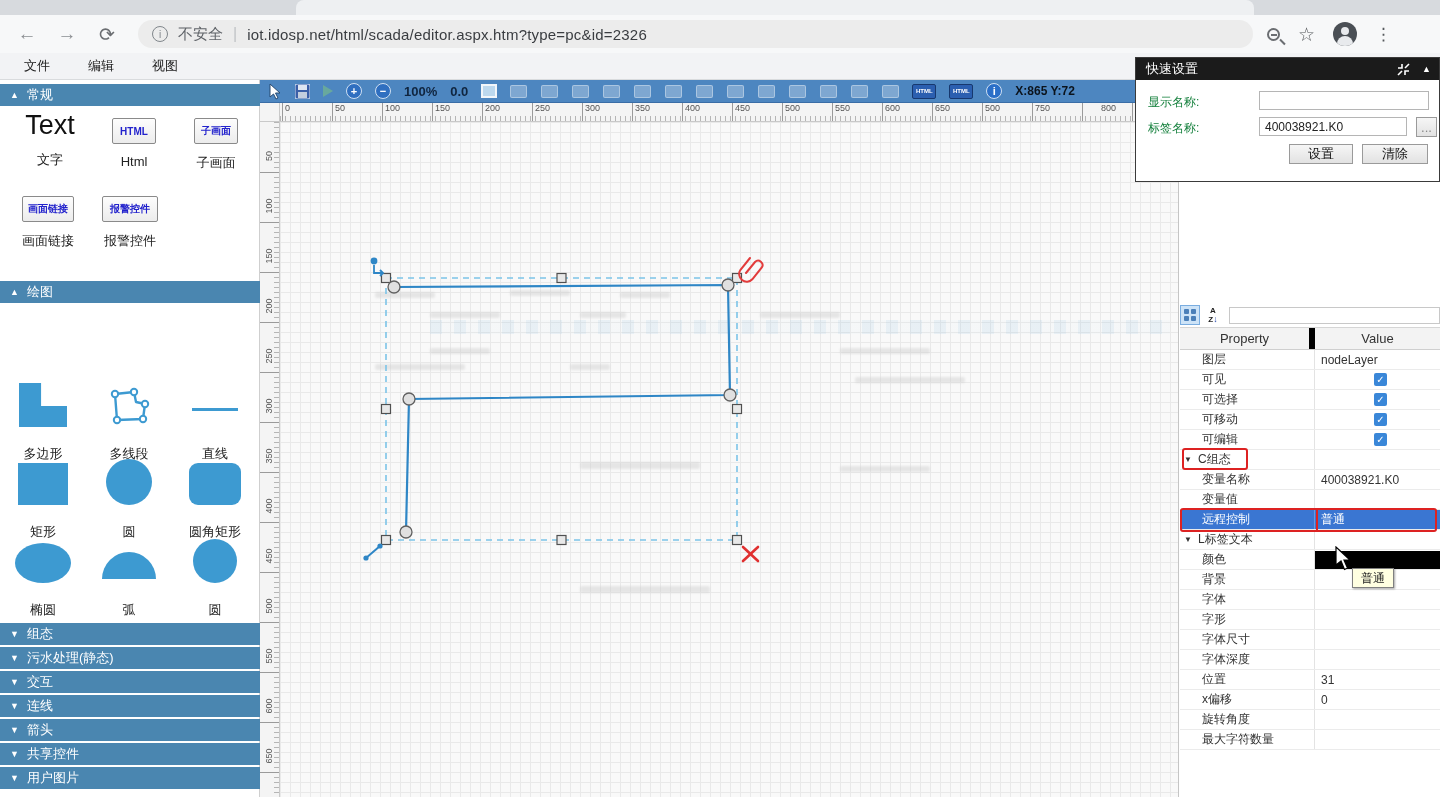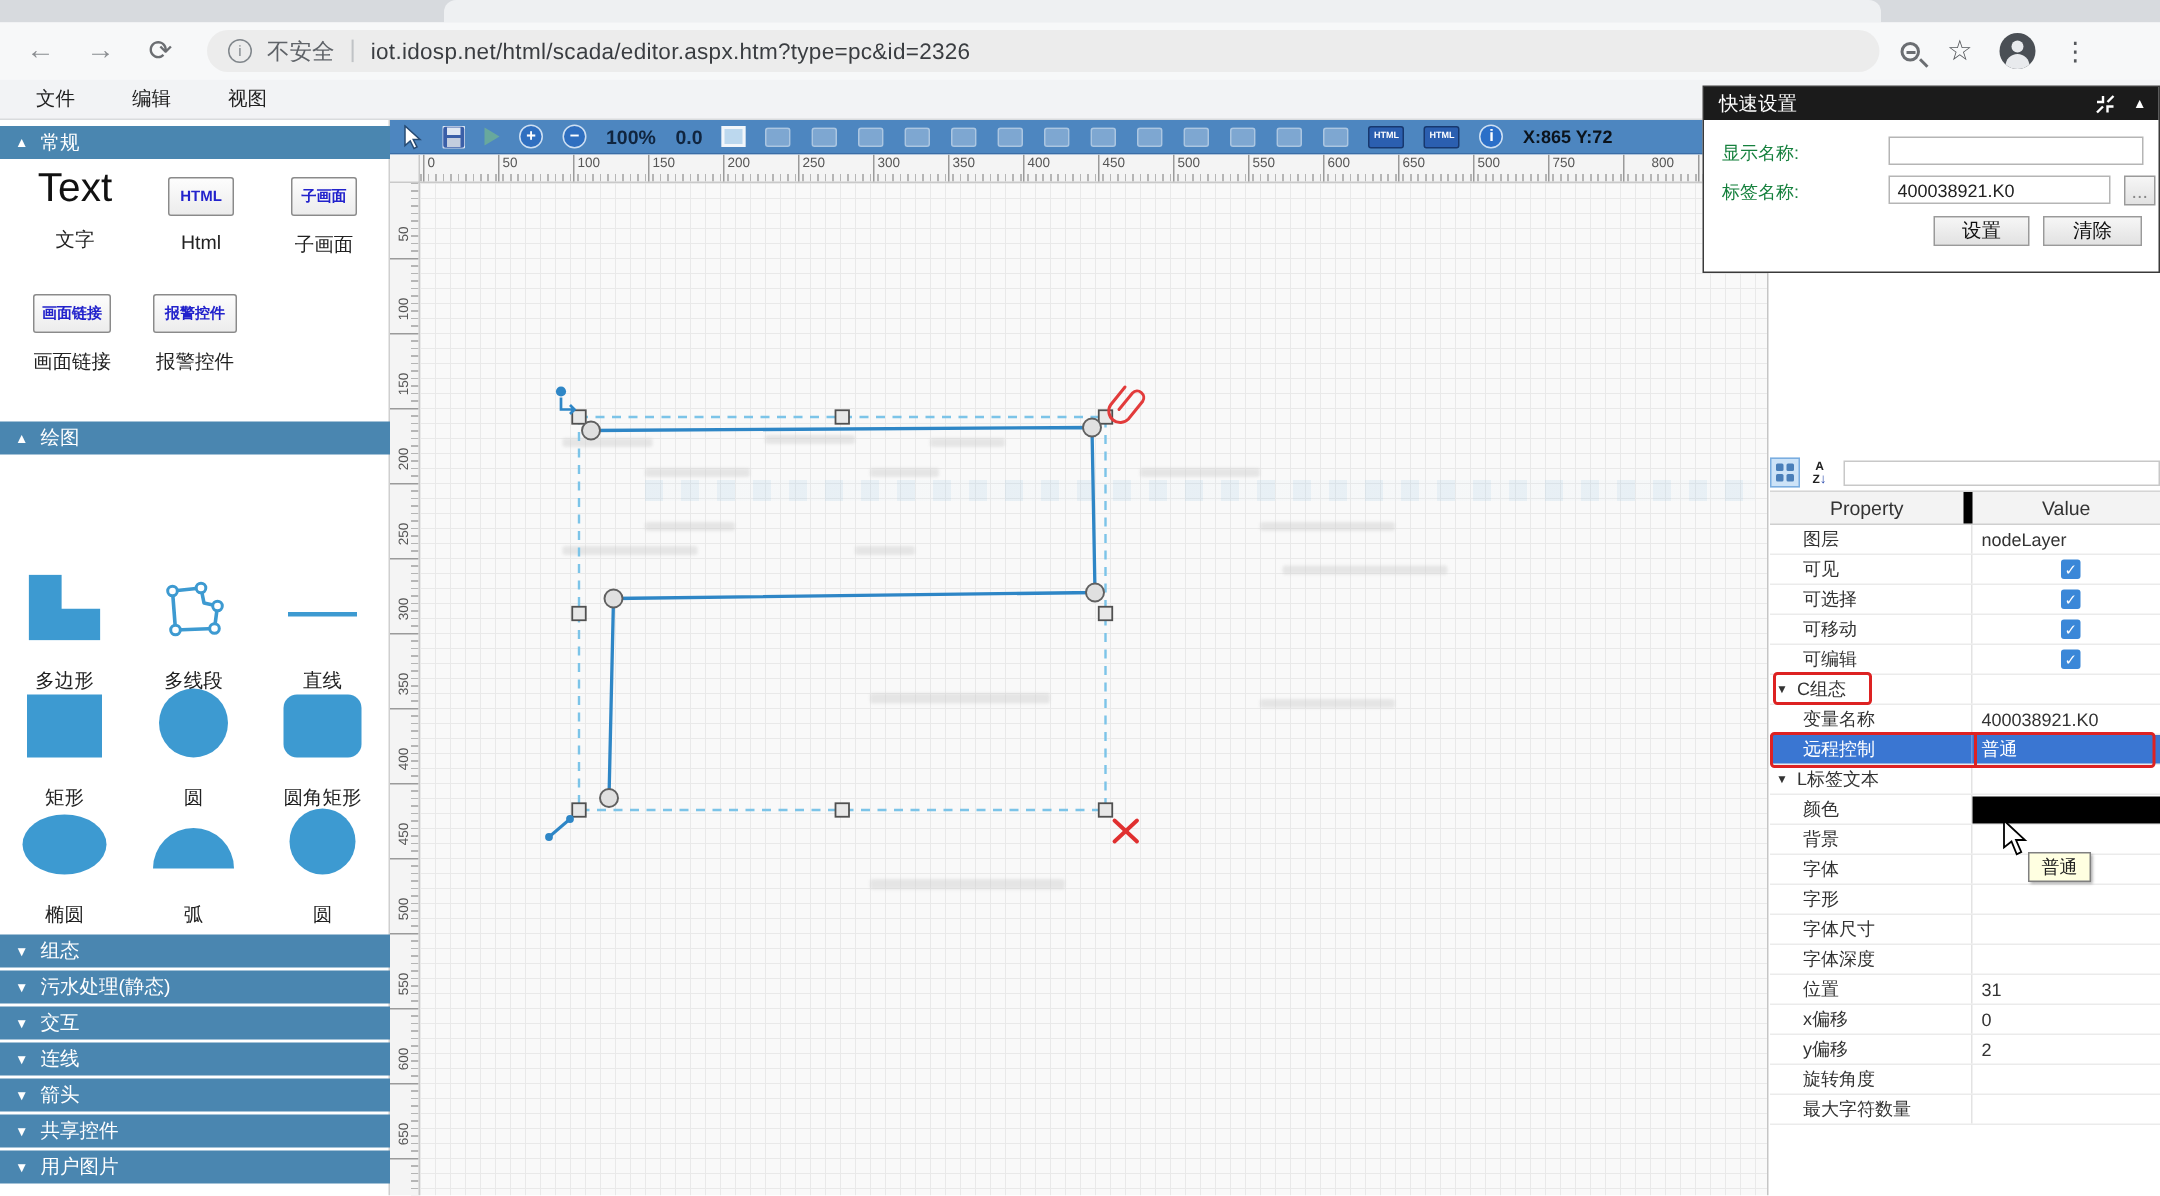--- a/index.html
+++ b/index.html
@@ -514,20 +514,26 @@
         <div class="ann" style="left: 2px; top: -2px; width: 66px; height: 22px;"></div>
       </div>
       <div class="prow">
         <div class="name">
           <span>变量名称</span>
         </div>
         <div class="val">
           <span>400038921.K0</span>
         </div>
       </div>
+      <div class="prow">
+        <div class="name">
+          <span>变量值</span>
+        </div>
+        <div class="val"></div>
+      </div>
       <div class="prow selected">
         <div class="name">
           <span>远程控制</span>
         </div>
         <div class="val">
           <span>普通</span>
         </div>
         <div class="ann" style="left: 0px; top: -2px; width: 257px; height: 24px;"></div>
         <div style="position: absolute; left: 136px; top: -2px; width: 2px; height: 24px; background: var(--annotation-red); z-index: 5;"></div>
       </div>
@@ -583,28 +589,20 @@
         <div class="val">
           <span>31</span>
         </div>
       </div>
       <div class="prow">
         <div class="name">
           <span>x偏移</span>
         </div>
         <div class="val">
           <span>0</span>
-        </div>
-      </div>
-      <div class="prow">
-        <div class="name">
-          <span>y偏移</span>
-        </div>
-        <div class="val">
-          <span>2</span>
         </div>
       </div>
       <div class="prow">
         <div class="name">
           <span>旋转角度</span>
         </div>
         <div class="val"></div>
       </div>
       <div class="prow">
         <div class="name">

